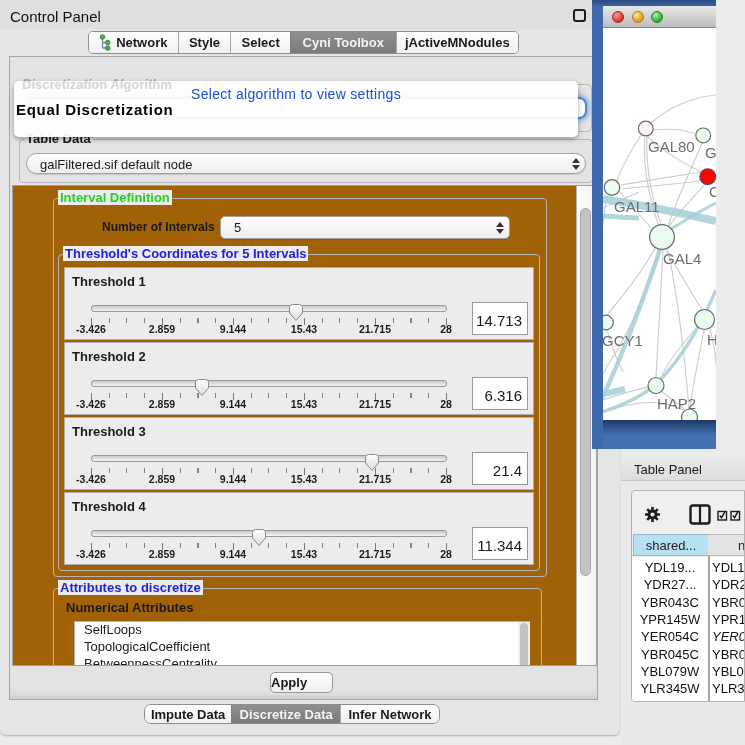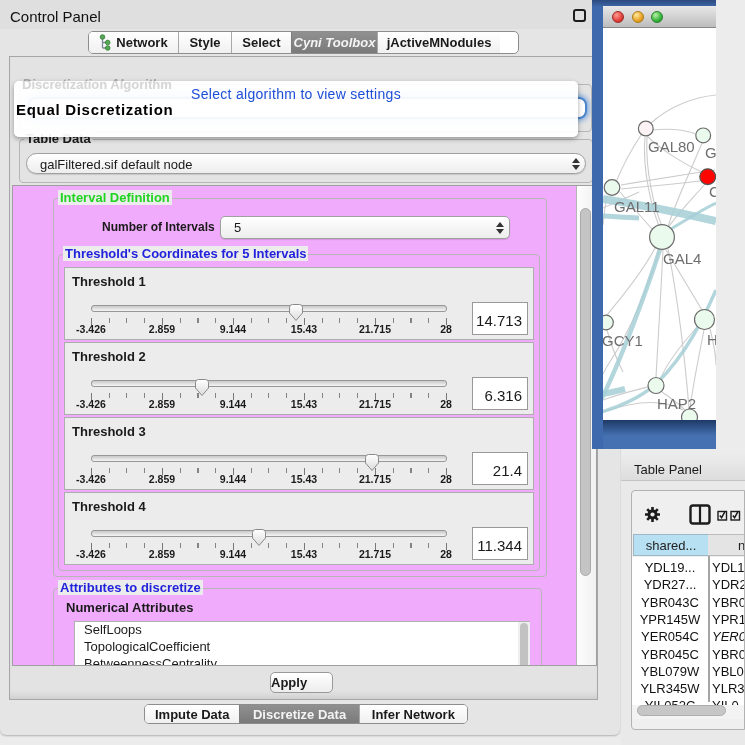--- a/index.html
+++ b/index.html
@@ -31,21 +31,21 @@
 
 .tblock{position:absolute;left:63px;width:470px;height:73px;border:1px solid #adadad;background:#ececec;}
 .tblock .tt{position:absolute;left:7px;top:6px;font-weight:bold;font-size:13px;}
 .track{position:absolute;left:26px;top:37px;width:356px;height:7px;border:1px solid #979797;border-radius:3px;background:linear-gradient(#c9c9c9,#f5f5f5);}
 .ticks1{position:absolute;left:26px;top:50px;width:357px;height:5px;background:repeating-linear-gradient(to right,#848484 0,#848484 1px,transparent 1px,transparent 17.75px);}
 .ticks2{position:absolute;left:26px;top:50px;width:357px;height:7px;background:repeating-linear-gradient(to right,#777 0,#777 1px,transparent 1px,transparent 71px);}
 .slab{position:absolute;top:55px;font-size:10.5px;font-weight:bold;transform:translateX(-50%);color:#1a1a1a;}
 .vbox{position:absolute;left:407px;top:34px;width:56px;height:33px;background:#fff;border:1px solid #999;font-size:15px;text-align:right;padding:9px 5px 0 0;}
 .thumbsvg{position:absolute;top:35px;width:16px;height:19px;}
 
-#scrollpane{position:absolute;left:12px;top:185px;width:585px;height:481px;border:1px solid #9f9f9f;background:#f0abfc;overflow:hidden;}
+#scrollpane{position:absolute;left:12px;top:185px;width:585px;height:481px;border:1px solid #9f9f9f;background:#a16207;overflow:hidden;}
 #vsb{position:absolute;left:563px;top:0;width:20px;height:479px;background:linear-gradient(to right,#fdfdfd,#f1f1f1);border-left:1px solid #b5b5b5;}
 #vsbthumb{position:absolute;left:3px;top:22px;width:11px;height:368px;background:#c4c4c4;border:1px solid #a9a9a9;border-radius:6px;}
 
 #listbox{position:absolute;left:61px;top:435px;width:456px;height:46px;background:#fff;border:1px solid #b0b0b0;font-size:13px;}
 #listbox .li{padding-left:9px;height:17px;}
 #listsb{position:absolute;left:443px;top:0px;width:12px;height:46px;background:#efefef;}
 #listsbthumb{position:absolute;left:2px;top:1px;width:8px;height:44px;background:#c2c2c2;border-radius:4px 4px 0 0;}
 
 #apply{position:absolute;left:270px;top:672px;width:63px;height:21px;background:linear-gradient(#ffffff,#ededed);border:1px solid #999;border-radius:5px;text-align:left;font-weight:bold;font-size:13px;padding-top:2px;}
 
@@ -55,21 +55,21 @@
 #popup .it2{position:absolute;left:2px;top:37px;color:#000;font-size:15px;letter-spacing:1.3px;}
 
 #netwin{position:absolute;left:592px;top:0;width:124px;height:449px;background:linear-gradient(180deg,#2c4a7e 0,#3f69ad 7px,#3f69ad);}
 #nettitle{position:absolute;left:11px;top:6px;right:0;height:22px;background:linear-gradient(#e8e8e8,#bdbdbd);border-bottom:1px solid #888;}
 .light{position:absolute;top:5px;width:12px;height:12px;border-radius:50%;}
 #netcontent{position:absolute;left:11px;top:28px;width:113px;height:392px;background:#fff;overflow:hidden;}
 
 #tablewin{position:absolute;left:621px;top:454px;width:124px;height:291px;background:#e9e9e9;}
 #tptitle{position:absolute;left:0;top:0;width:124px;height:27px;background:linear-gradient(#ececec,#ddd);border-bottom:1px solid #c4c4c4;}
 #tptitle span{position:absolute;left:13px;top:8px;font-size:13px;}
-#tcontainer{position:absolute;left:10px;top:36px;width:114px;height:240px;background:#efefef;border:1px solid #b2b2b2;border-radius:4px 0 0 4px;overflow:hidden;}
+#tcontainer{position:absolute;left:10px;top:36px;width:114px;height:212px;background:#efefef;border:1px solid #b2b2b2;border-radius:4px 0 0 4px;overflow:hidden;}
 #thead1{position:absolute;left:1px;top:43px;width:76px;height:22px;background:#b7e0f2;border:1px solid #9fb6c4;font-size:13px;text-align:center;padding-top:3px;color:#222;}
 #thead2{position:absolute;left:76px;top:43px;width:38px;height:22px;background:#e4e4e4;border:1px solid #bbb;border-left:none;font-size:13px;padding-top:3px;color:#222;}
 #tbody{position:absolute;left:0px;top:66px;width:114px;height:148px;background:#fff;}
 #tbody .r{position:absolute;font-size:13px;color:#111;width:76px;text-align:center;}
 #tbody .r2{position:absolute;font-size:13px;color:#111;left:80px;}
 #colsep{position:absolute;left:76px;top:65px;width:2px;height:146px;background:#a5a5a5;}
 #hsb{position:absolute;left:0;top:214px;width:114px;height:14px;background:#f3f3f3;}
 #hsbthumb{position:absolute;left:5px;top:0px;width:89px;height:11px;background:#c6c6c6;border:1px solid #adadad;border-radius:6px;}
 </style></head>
 <body>
@@ -86,21 +86,21 @@
     <div class="seg" style="width:89px;"><svg width="12" height="18" viewBox="0 0 12 18" style="margin-right:5px;">
           <path d="M3.5 3 V14 M3.5 8.5 H8.5 M3.5 14 H8.5" stroke="#7a8a99" stroke-width="1.3" fill="none"></path>
           <g fill="#55a855" stroke="#2e7d32" stroke-width="0.8">
             <circle cx="3.5" cy="3" r="2.3"></circle>
             <circle cx="8.7" cy="8.5" r="2.3"></circle>
             <circle cx="8.7" cy="14" r="2.3"></circle>
           </g>
         </svg>Network</div>
     <div class="seg" style="width:53px;">Style</div>
     <div class="seg" style="width:60px;">Select</div>
-    <div class="seg sel" style="width:86px;font-style:italic;">Cyni Toolbox</div>
+    <div class="seg sel" style="width:106px;">Cyni Toolbox</div>
     <div class="seg" style="width:123px;">jActiveMNodules</div>
   </div>
   <div id="tabpanel"></div>
 
   <div class="group" style="left:19px;top:84px;width:573px;height:48px;">
       <span style="color:#a8a8a8;left:1px;background:#e3e3e3;">Discretization Algorithm</span>
     </div>
   <div style="position:absolute;left:28px;top:97px;width:559px;height:22px;border:2.5px solid #4e86cc;border-radius:8px;background:#fff;box-shadow:0 0 5px 2px rgba(90,150,220,.75);"></div>
 
   <div class="group" style="left:19px;top:139px;width:574px;height:44px;">
@@ -207,21 +207,21 @@
         <div class="li">BetweennessCentrality</div>
       <div id="listsb">
           <div id="listsbthumb"></div>
         </div>
     </div>
     <div id="vsb">
         <div id="vsbthumb"></div>
       </div>
   </div>
   <div id="apply">Apply</div>
-  <div class="tabbar" style="left:144px;top:704px;width:324px;height:20px;">
+  <div class="tabbar" style="left:144px;top:704px;width:296px;height:20px;border-radius:7px;">
     <div class="seg" style="width:95px;">Impute Data</div>
     <div class="seg sel" style="width:120px;">Discretize Data</div>
     <div class="seg" style="width:109px;">Infer Network</div>
   </div>
 </div>
 
 <div id="popup">
   <div style="position:absolute;left:8px;top:-4px;color:#d5d5d5;font-weight:bold;font-size:13px;">Discretization Algorithm</div>
   <div class="hint">Select algorithm to view settings</div>
   <div class="it1">Equal Discretization</div>

